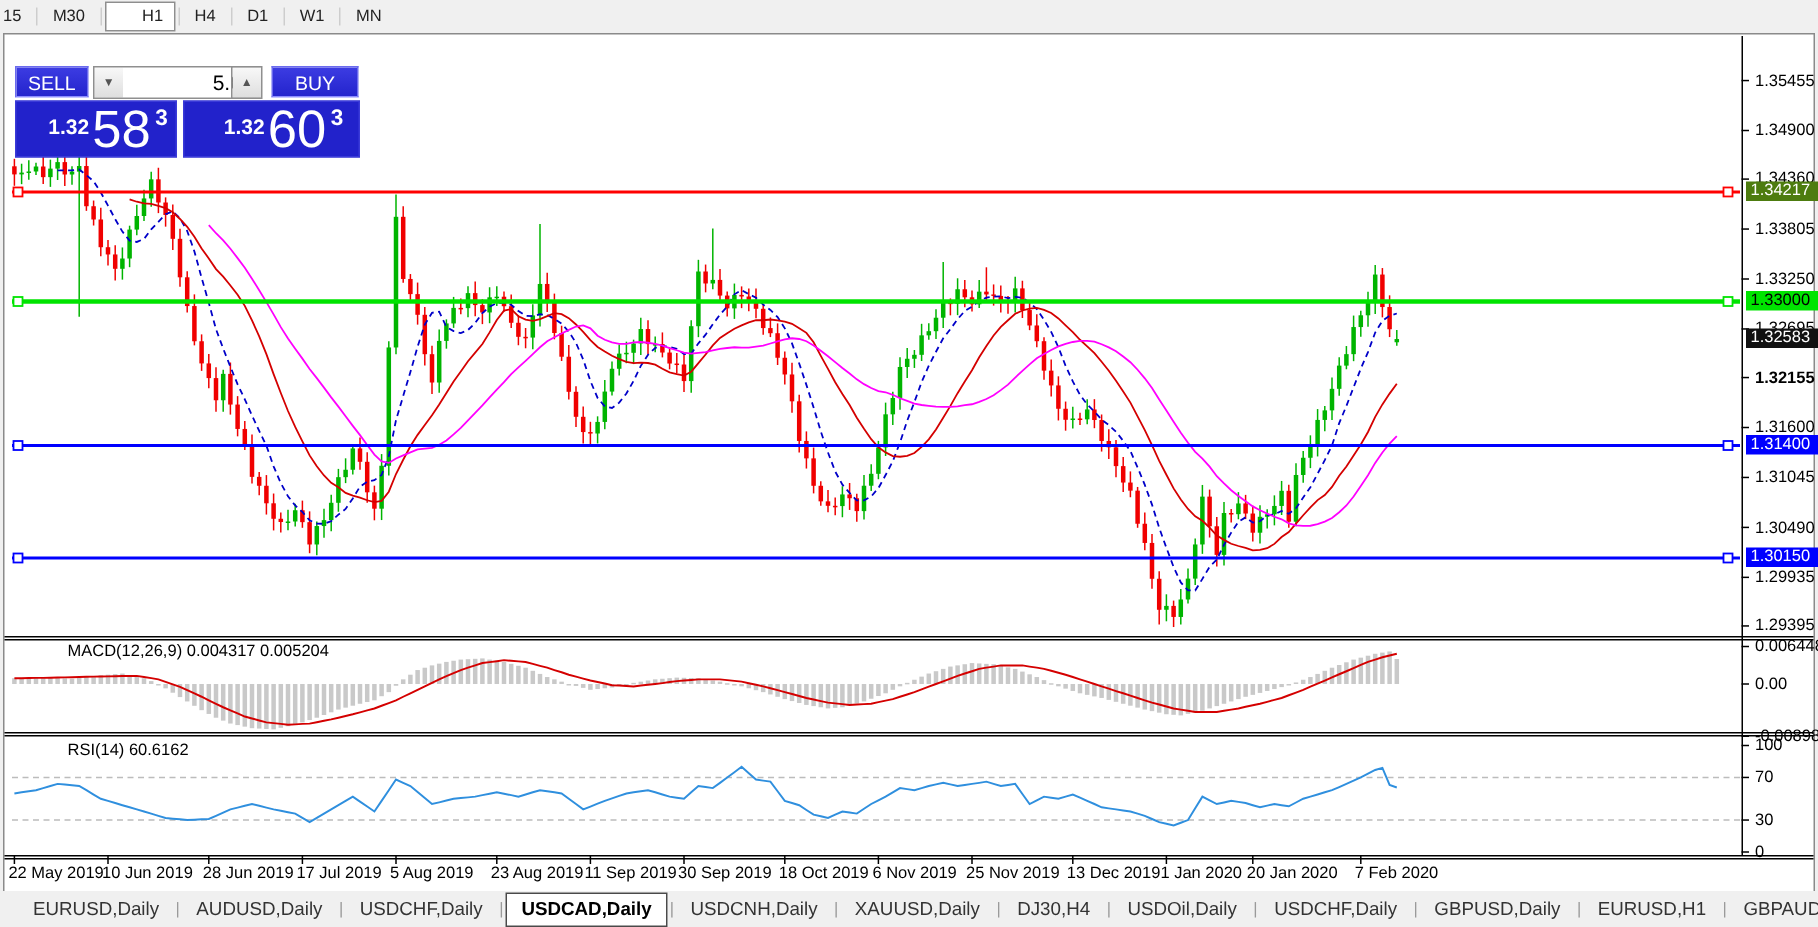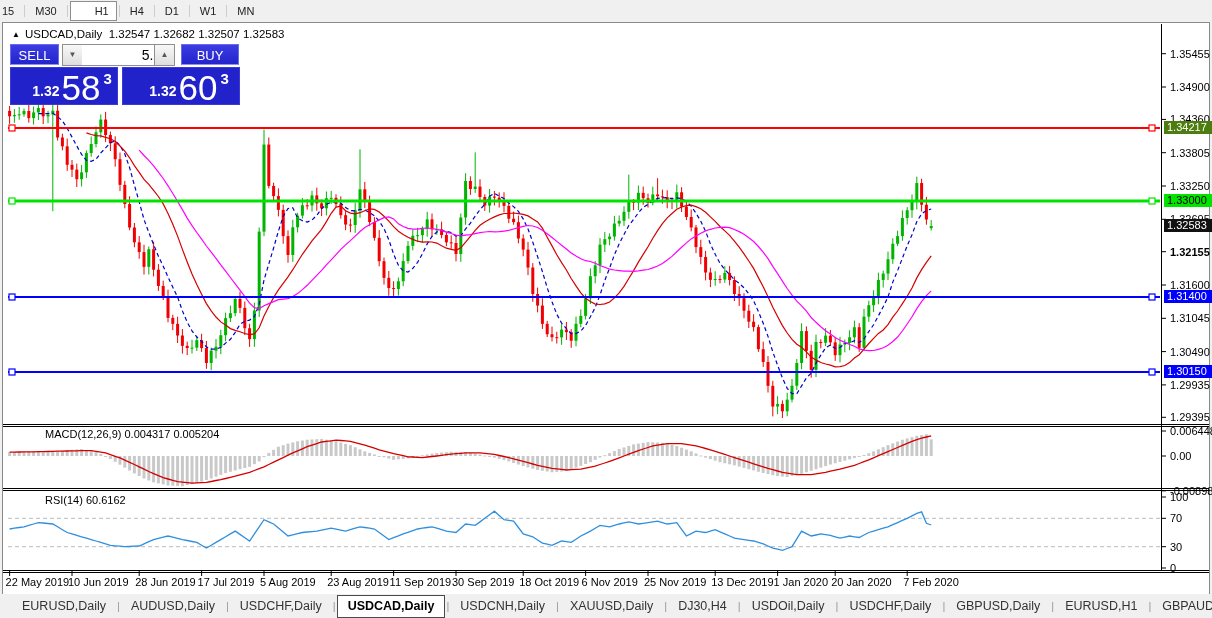--- a/index.html
+++ b/index.html
@@ -27,21 +27,21 @@
   #sell-btn{left:0;top:0;width:49px;}
   #buy-btn{left:171px;top:0;width:58px;}
   .spin{position:absolute;top:0;width:21px;height:22px;background:linear-gradient(#f8f8f8,#dedede);
         border:1px solid #8f8f8f;box-sizing:border-box;color:#555;font-size:8px;text-align:center;line-height:20px;cursor:pointer;}
   #vol-down{left:52px;}
   #vol-up{left:144px;}
   #vol-field{position:absolute;left:72px;top:0;width:92px;height:22px;border:1px solid #8f8f8f;
              border-left:none;border-right:none;box-sizing:border-box;font-family:"Liberation Sans",sans-serif;
              font-size:14px;text-align:right;padding:0 5px 0 0;color:#000;background:#fff;}
   .price-panel{position:absolute;top:23px;height:38px;background:#2222cb;border:1px solid #3a3ad8;
-               box-sizing:border-box;display:flex;align-items:flex-end;justify-content:center;color:#fff;cursor:pointer;padding-left:16px;}
+               box-sizing:border-box;display:flex;align-items:center;justify-content:center;color:#fff;cursor:pointer;padding-left:16px;}
   #sell-panel{left:0;width:108px;}
   #buy-panel{left:112px;width:118px;}
   .pp-small{font-size:14px;font-weight:bold;margin:0 2px 5px 0;}
   .pp-big{font-size:35px;line-height:33px;font-weight:400;}
   .pp-sup{font-size:15px;font-weight:bold;margin:2px 0 0 3px;align-self:flex-start;}
   
   .ax-label{position:absolute;z-index:3;font-size:11px;color:#000;white-space:nowrap;}
   .price-tag{position:absolute;z-index:4;left:1164px;width:46px;height:13px;line-height:13px;
              font-size:11px;text-align:left;padding-left:3px;white-space:nowrap;}
   .ind-title{position:absolute;z-index:3;font-size:11px;color:#000;white-space:nowrap;padding-left:32px;}
@@ -725,23 +725,20 @@
         <line x1="523.2" y1="570" x2="523.2" y2="576" stroke="#000"></line>
         <line x1="585.6" y1="570" x2="585.6" y2="576" stroke="#000"></line>
         <line x1="648" y1="570" x2="648" y2="576" stroke="#000"></line>
         <line x1="715.2" y1="570" x2="715.2" y2="576" stroke="#000"></line>
         <line x1="777.6" y1="570" x2="777.6" y2="576" stroke="#000"></line>
         <line x1="835.2" y1="570" x2="835.2" y2="576" stroke="#000"></line>
         <line x1="907.2" y1="570" x2="907.2" y2="576" stroke="#000"></line>
       </g>
     </svg>
 
-  <div class="ovl" id="chart-title">
-    <span class="tri">▲</span><span>USDCAD,Daily</span>&nbsp;&nbsp;<span>1.32547 1.32682 1.32507 1.32583</span>
-  </div>
 
   <div class="ovl" id="trade-panel">
     <div class="tp-btn" id="sell-btn">SELL</div>
     <div class="spin" id="vol-down">▼</div>
     <input id="vol-field" value="5.00" style="">
     <div class="spin" id="vol-up">▲</div>
     <div class="tp-btn" id="buy-btn">BUY</div>
     <div class="price-panel" id="sell-panel">
       <span class="pp-small">1.32</span>
       <span class="pp-big">58</span>

